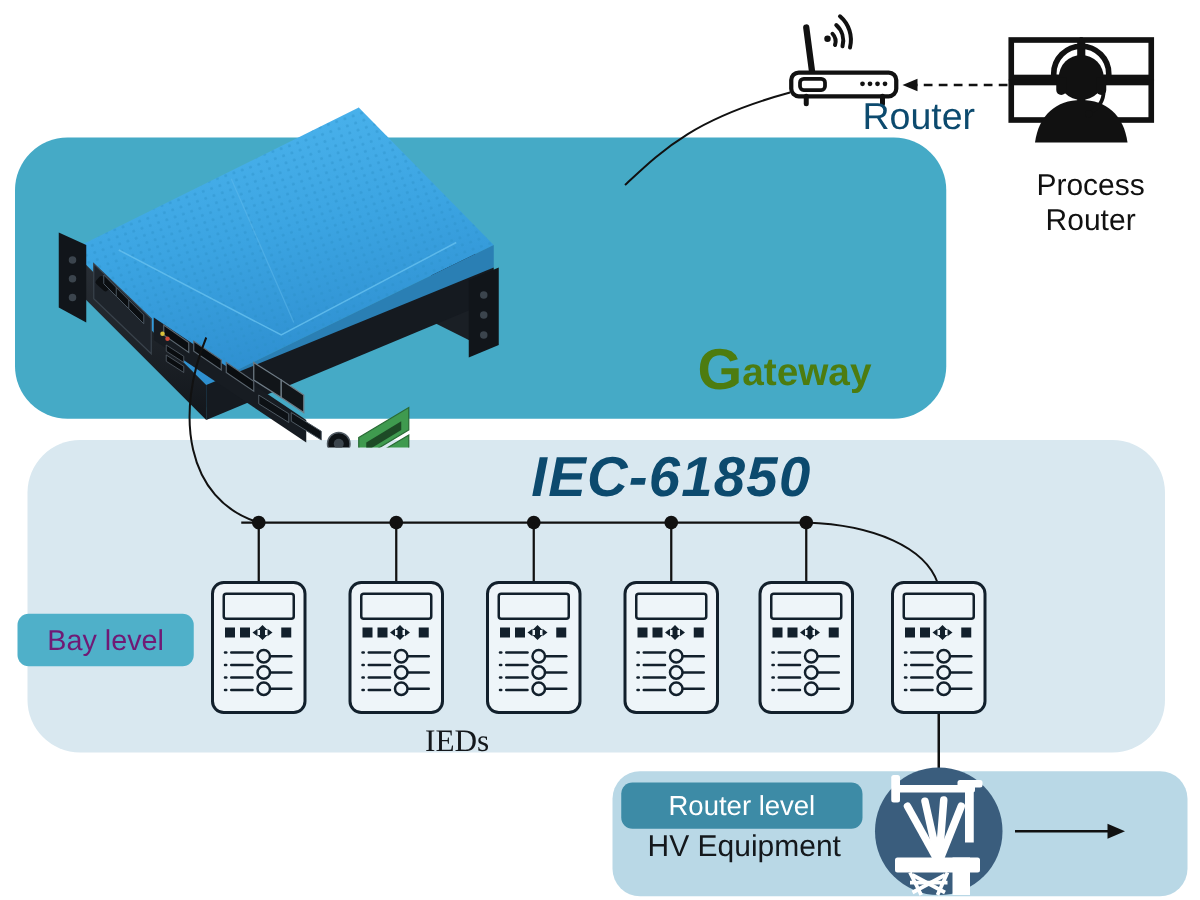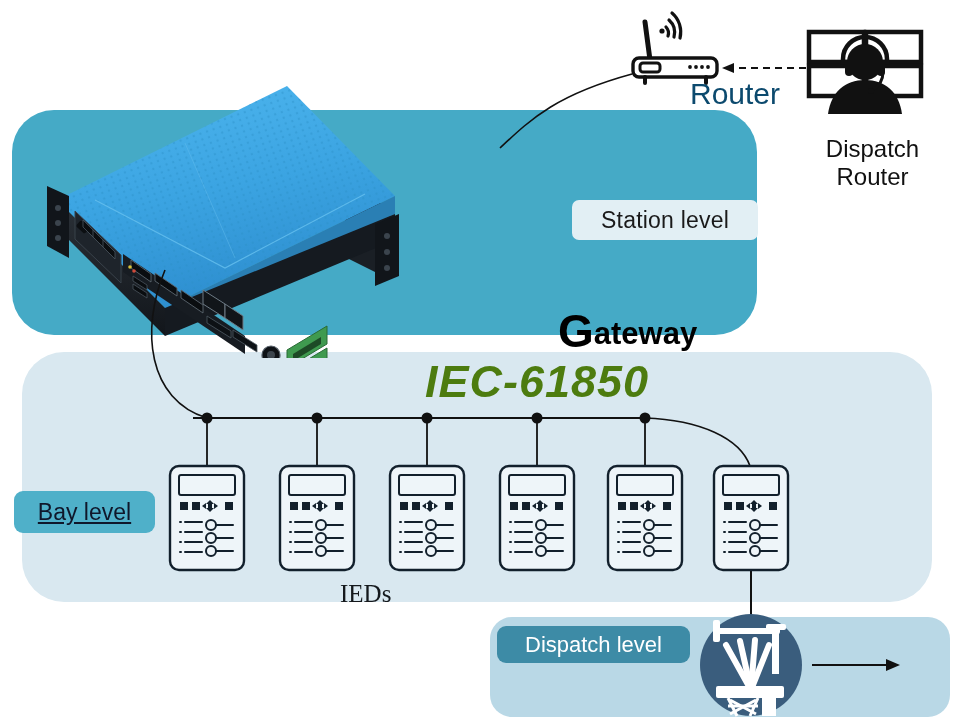--- a/index.html
+++ b/index.html
@@ -69,23 +69,22 @@
     font-size: 23px;
     letter-spacing: .2px;
   }
   #bay-level-label {
     left: 14px;
     top: 491px;
     width: 141px;
     height: 42px;
     background: #4fb0c9;
     border-radius: 9px;
-    color: #0f172a;
+    color: #701a75;
     font-size: 23px;
-    text-decoration: underline;
   }
   #process-level-label {
     left: 497px;
     top: 626px;
     width: 193px;
     height: 37px;
     background: #3d8ba6;
     border-radius: 9px;
     color: #ffffff;
     font-size: 22px;
@@ -95,41 +94,40 @@
     left: 518px;
     top: 664px;
     font-size: 24px;
     color: #14181c;
     white-space: nowrap;
   }
   #gateway-label {
     position: absolute;
     left: 558px;
     top: 272px;
-    color: #000000;
+    color: #4d7c0f;
     font-weight: bold;
     white-space: nowrap;
     line-height: 1;
-    margin-top: 36px;
   }
   #gateway-label .big {
     font-size: 46px;
     vertical-align: -3px;
   }
   #gateway-label .rest {
     font-size: 31px;
   }
   #iec-title {
     position: absolute;
     left: 425px;
     top: 356px;
     font-size: 45px;
     font-weight: bold;
     font-style: italic;
-    color: #4d7c0f;
+    color: #0c4a6e;
     letter-spacing: 1px;
     white-space: nowrap;
   }
   #ieds-label {
     position: absolute;
     left: 340px;
     top: 580px;
     font-size: 25px;
     color: #14181c;
     font-family: "Liberation Serif", serif;
@@ -408,33 +406,33 @@
       <rect x="716" y="686" width="68" height="12" rx="2"></rect>
 
       <g stroke="#ffffff" stroke-width="3" fill="none">
         <path d="M 728 698 L 737 716 M 758 698 L 750 716 M 728 706 L 758 706"></path>
         <path d="M 730 700 L 756 714 M 756 700 L 730 714"></path>
       </g>
       <rect x="762" y="686" width="14" height="30"></rect>
     </g>
   </svg>
 
-  <div class="pill" id="station-level-label">Station level</div>
 
   <div id="gateway-label"><span class="big">G</span><span class="rest">ateway</span></div>
 
   <div id="iec-title">IEC-61850</div>
 
   <div class="pill" id="bay-level-label">Bay level</div>
 
   <div id="ieds-label">IEDs</div>
 
-  <div class="pill" id="process-level-label">Dispatch level</div>
-
+  <div class="pill" id="process-level-label">Router level</div>
+
+  <div id="hv-equipment-label">HV Equipment</div>
 
   <div id="router-label">Router</div>
 
   <div id="dispatch-label">
-    <div>Dispatch</div>
+    <div>Process</div>
     <div>Router</div>
   </div>
 
 </div>
 
 </body></html>

